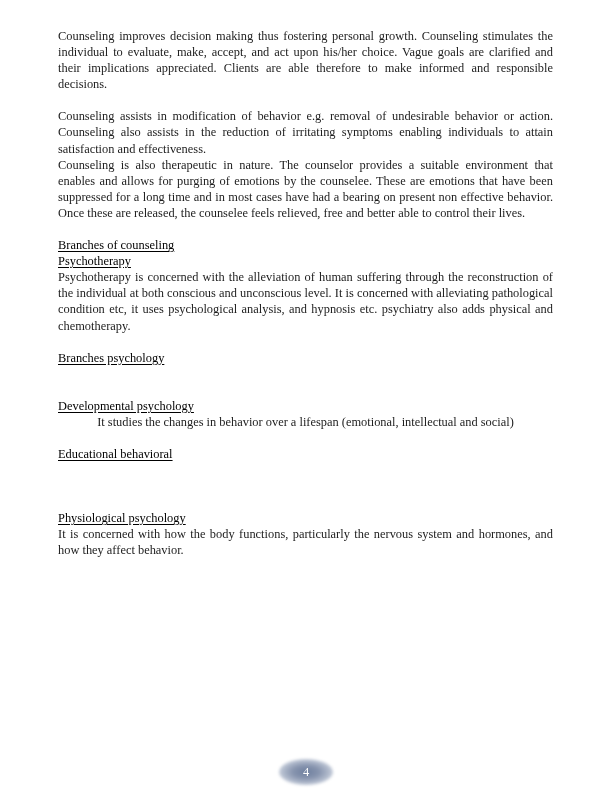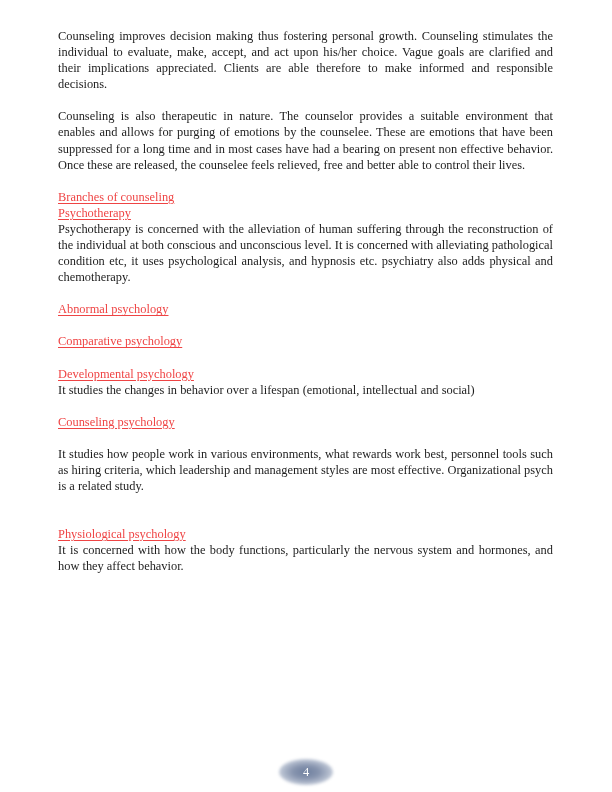--- a/index.html
+++ b/index.html
@@ -32,30 +32,30 @@
     margin: 0;
     font-size: 12.4px;
     line-height: 16.1px;
     text-align: justify;
     text-justify: inter-word;
     color: #1c1c1c;
     -webkit-hyphens: none;
     hyphens: none;
   }
   p.para.last-left {
-    text-align: left;
+    text-align: center;
   }
   .gap-para {
     height: 16px;
   }
   .heading {
     margin: 0;
     font-size: 12.4px;
     line-height: 16.1px;
-    color: #ef4444;
+    color: #000000;
     font-weight: normal;
     text-align: left;
   }
   .heading span.u {
     text-decoration: underline;
     text-underline-offset: 1.5px;
   }
   .page-number-wrap {
     position: absolute;
     left: 0;
@@ -100,42 +100,41 @@
 </style>
 </head>
 <body>
 
 <div class="page">
   <div class="content">
 
     <p class="para">Counseling improves decision making thus fostering personal growth. Counseling stimulates the individual to evaluate, make, accept, and act upon his/her choice. Vague goals are clarified and their implications appreciated. Clients are able therefore to make informed and responsible decisions.</p>
     <div class="gap-para"></div>
 
+    <p class="para">Counseling assists in modification of behavior e.g. removal of undesirable behavior or action. Counseling also assists in the reduction of irritating symptoms enabling individuals to attain satisfaction and effectiveness.</p>
     <p class="para">Counseling is also therapeutic in nature. The counselor provides a suitable environment that enables and allows for purging of emotions by the counselee. These are emotions that have been suppressed for a long time and in most cases have had a bearing on present non effective behavior. Once these are released, the counselee feels relieved, free and better able to control their lives.</p>
     <div class="gap-para"></div>
 
     <div class="heading"><span class="u">Branches of counseling</span></div>
     <div class="heading"><span class="u">Psychotherapy</span></div>
     <p class="para">Psychotherapy is concerned with the alleviation of human suffering through the reconstruction of the individual at both conscious and unconscious level. It is concerned with alleviating pathological condition etc, it uses psychological analysis, and hypnosis etc. psychiatry also adds physical and chemotherapy.</p>
     <div class="gap-para"></div>
 
-    <div class="heading"><span class="u">Abnormal psychology</span></div>
+    <div class="heading"><span class="u">Branches psychology</span></div>
     <div class="gap-para"></div>
 
-    <div class="heading"><span class="u">Comparative psychology</span></div>
     <div class="gap-para"></div>
 
     <div class="heading"><span class="u">Developmental psychology</span></div>
     <p class="para last-left">It studies the changes in behavior over a lifespan (emotional, intellectual and social)</p>
     <div class="gap-para"></div>
 
-    <div class="heading"><span class="u">Counseling psychology</span></div>
+    <div class="heading"><span class="u">Educational behavioral</span></div>
     <div class="gap-para"></div>
 
-    <p class="para">It studies how people work in various environments, what rewards work best, personnel tools such as hiring criteria, which leadership and management styles are most effective. Organizational psych is a related study.</p>
     <div class="gap-para"></div>
 
     <div class="gap-para"></div>
 
     <div class="heading"><span class="u">Physiological psychology</span></div>
     <p class="para">It is concerned with how the body functions, particularly the nervous system and hormones, and how they affect behavior.</p>
     <div class="gap-para"></div>
 
   </div>
 

